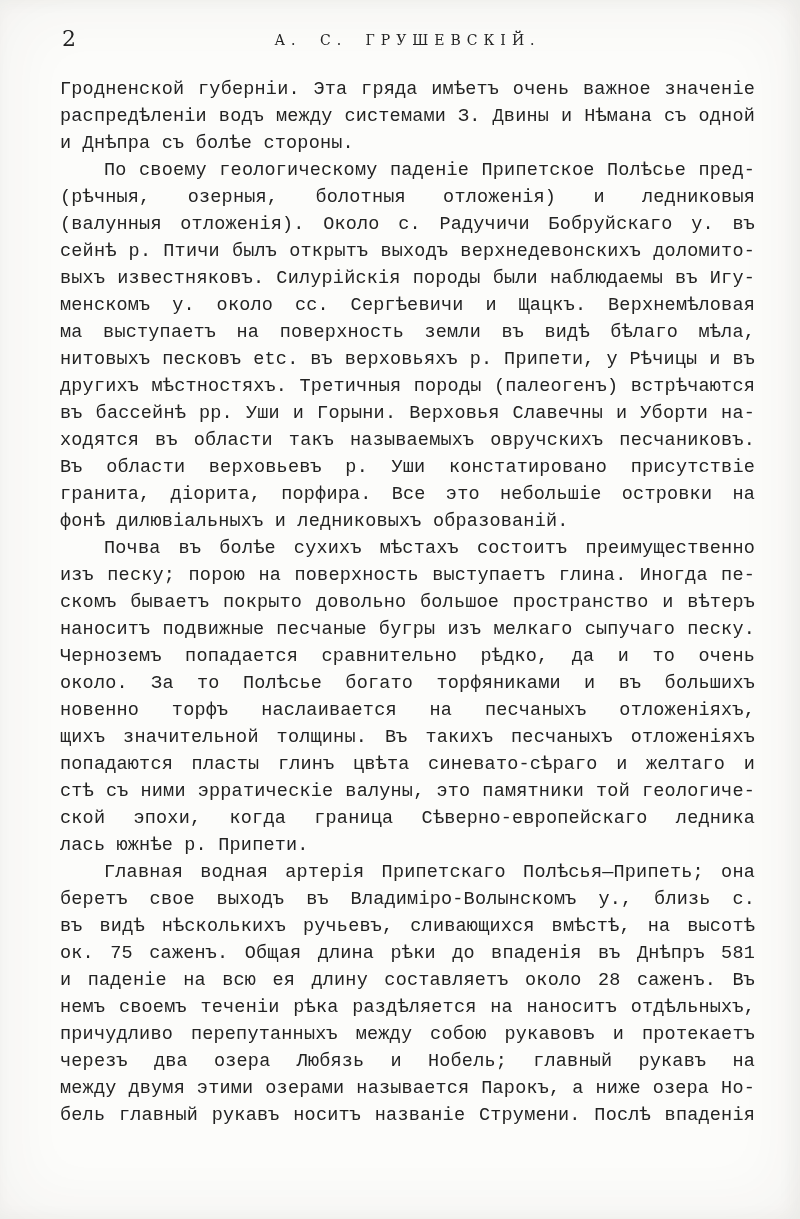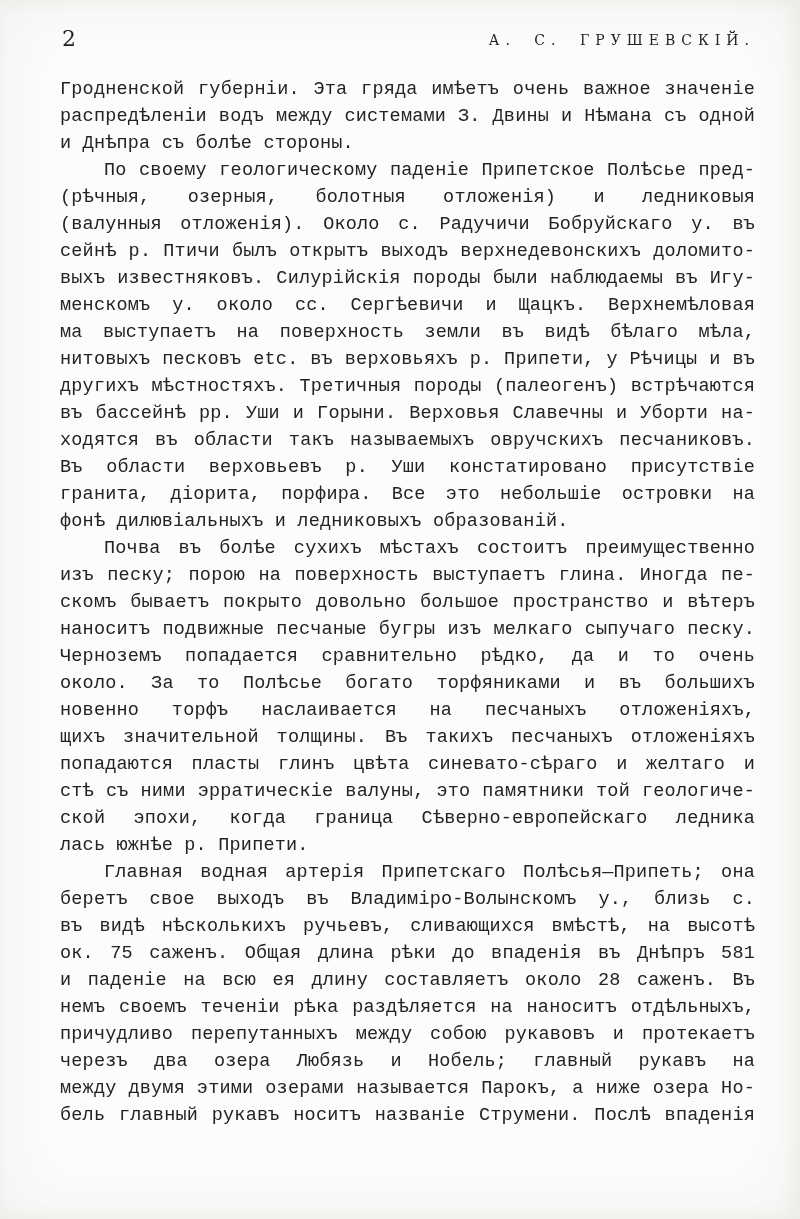--- a/index.html
+++ b/index.html
@@ -22,21 +22,21 @@
     top: 26px;
     font-size: 22px;
     line-height: 26px;
   }
 
   .running-title {
     position: absolute;
     left: 60px;
     top: 31px;
     width: 695px;
-    text-align: right;
+    text-align: center;
     font-size: 14px;
     line-height: 18px;
     letter-spacing: 6px;
     word-spacing: 8px;
     font-weight: 500;
   }
 
   .body-text {
     position: absolute;
     left: 60px;

